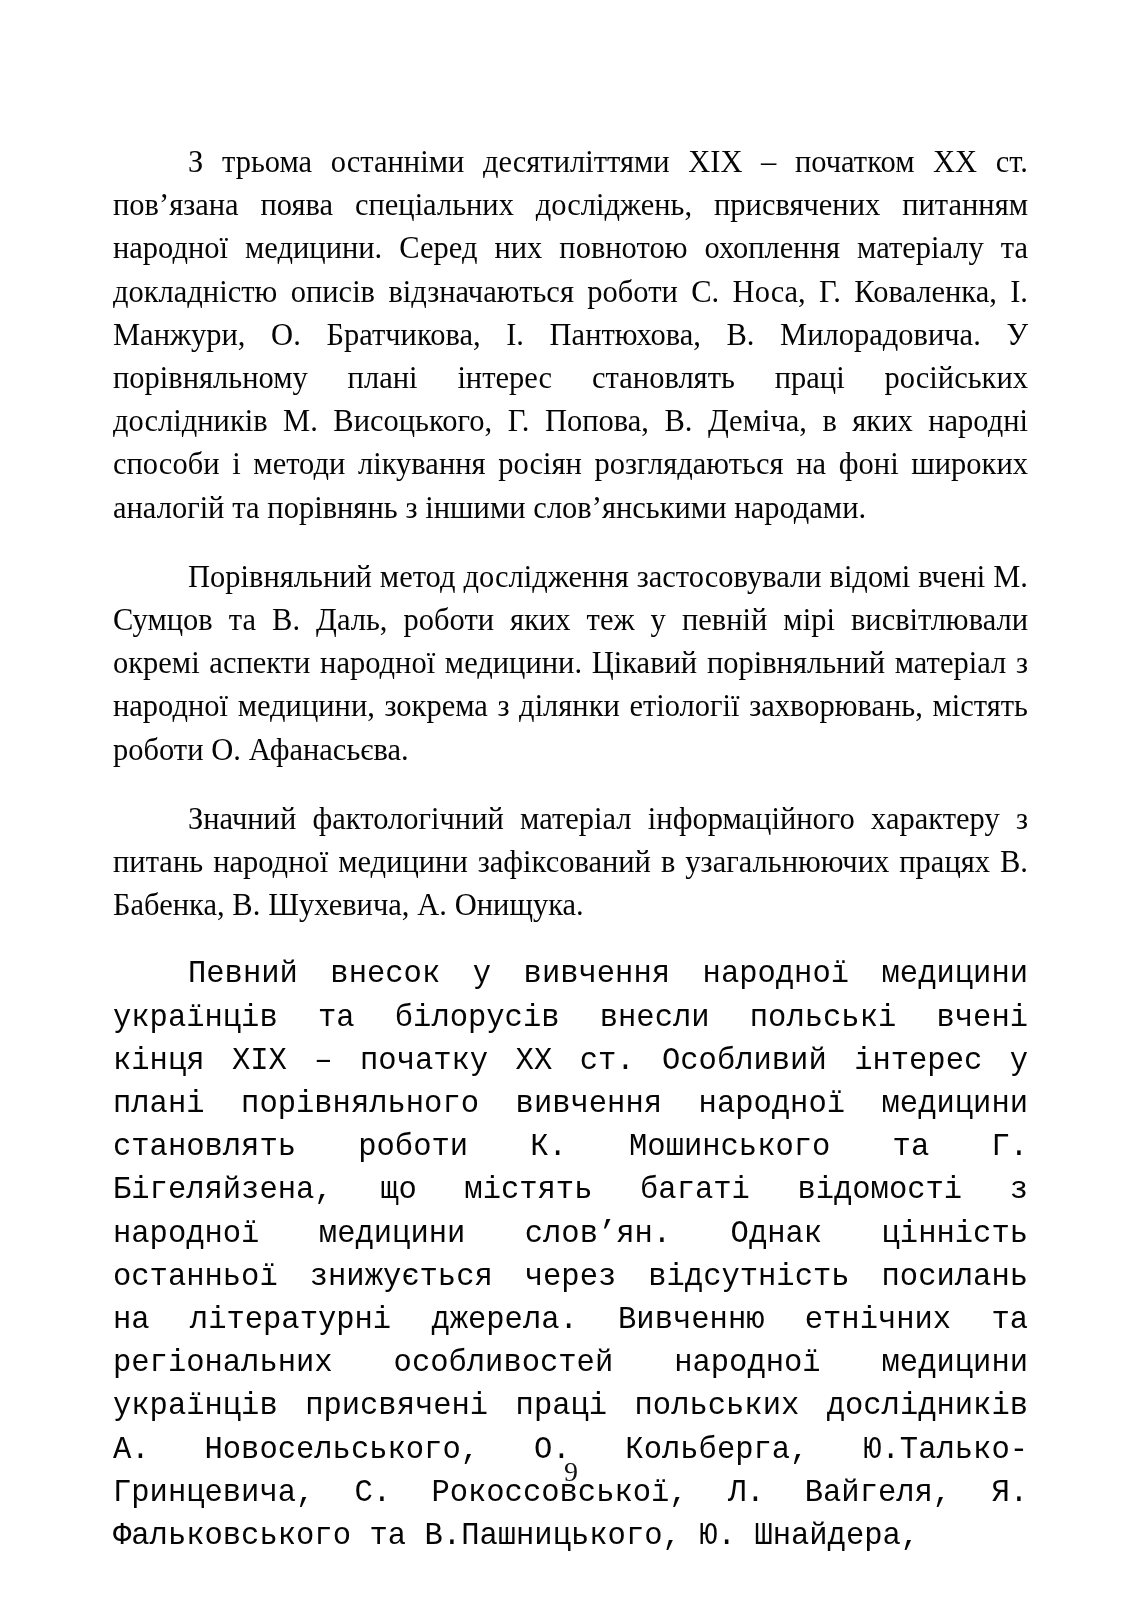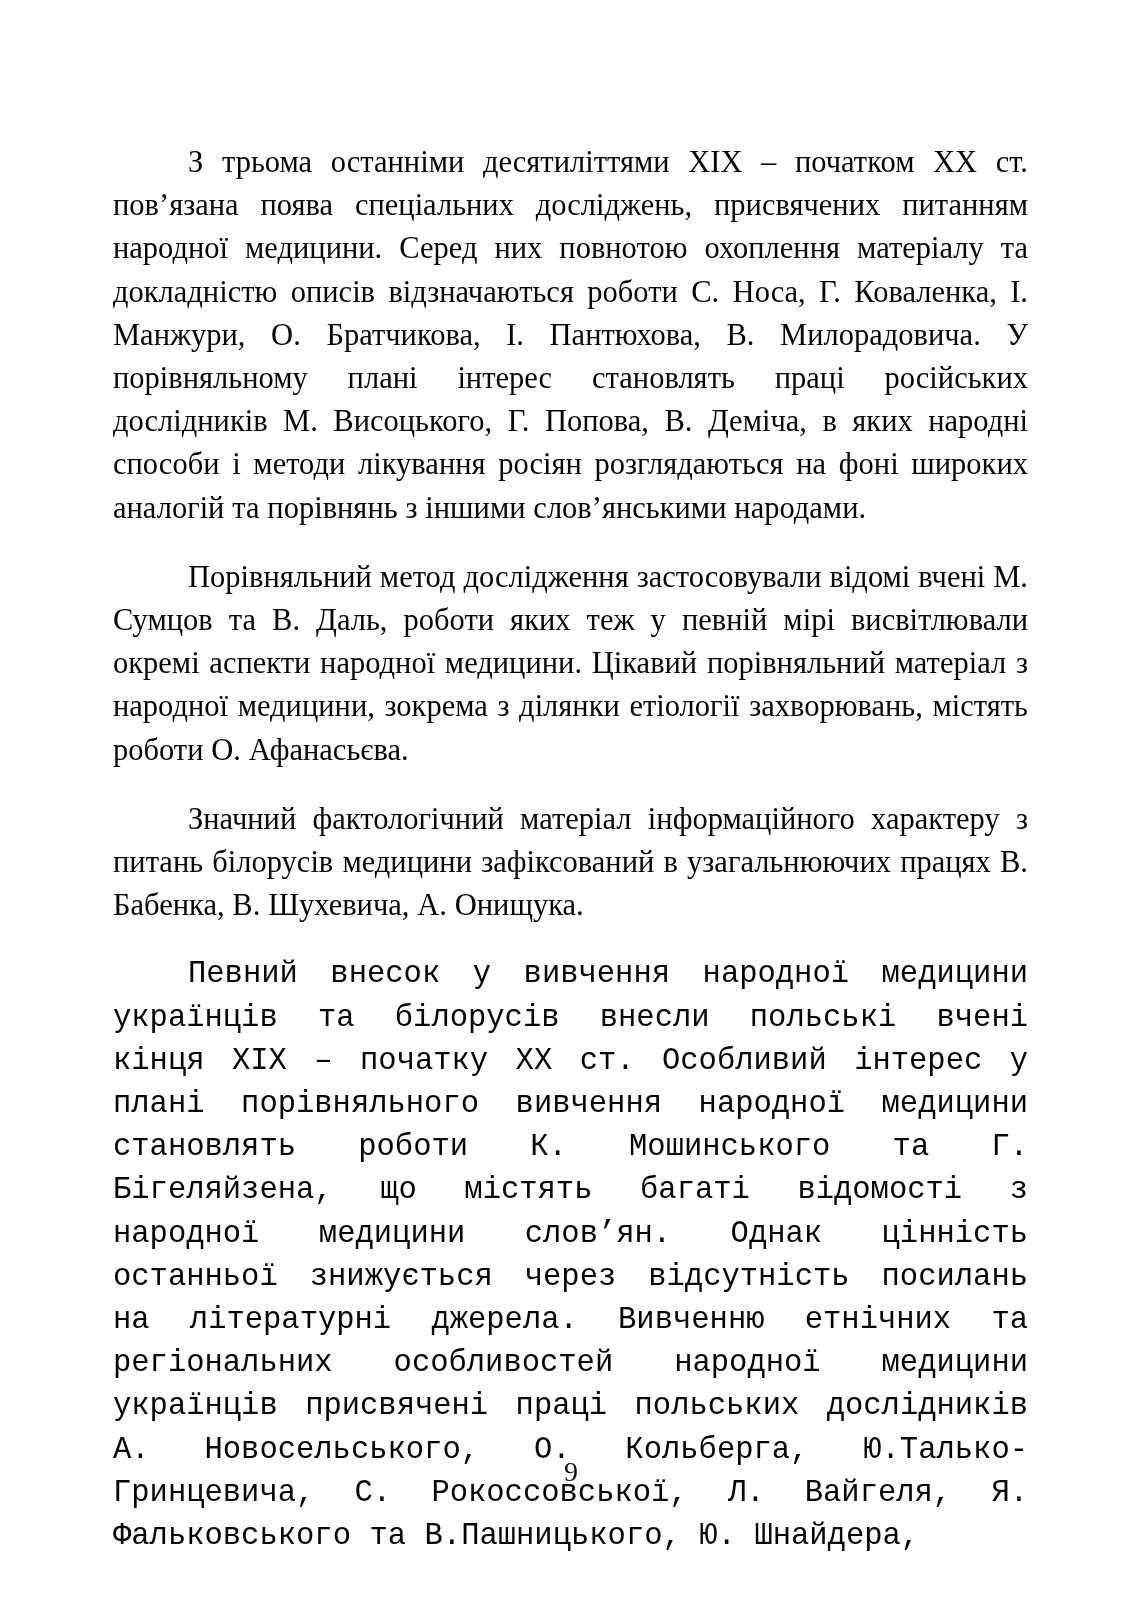--- a/index.html
+++ b/index.html
@@ -58,19 +58,19 @@
   }
 </style>
 </head>
 <body>
 
 <div class="page">
 
   <div class="text-block">
     <p class="para">З трьома останніми десятиліттями XIX – початком XX ст. пов’язана поява спеціальних досліджень, присвячених питанням народної медицини. Серед них повнотою охоплення матеріалу та докладністю описів відзначаються роботи С. Носа, Г. Коваленка, І. Манжури, О. Братчикова, І. Пантюхова, В. Милорадовича. У порівняльному плані інтерес становлять праці російських дослідників М. Висоцького, Г. Попова, В. Деміча, в яких народні способи і методи лікування росіян розглядаються на фоні широких аналогій та порівнянь з іншими слов’янськими народами.</p>
     <p class="para">Порівняльний метод дослідження застосовували відомі вчені М. Сумцов та В. Даль, роботи яких теж у певній мірі висвітлювали окремі аспекти народної медицини. Цікавий порівняльний матеріал з народної медицини, зокрема з ділянки етіології захворювань, містять роботи О. Афанасьєва.</p>
-    <p class="para">Значний фактологічний матеріал інформаційного характеру з питань білорусів медицини зафіксований в узагальнюючих працях В. Бабенка, В. Шухевича, А. Онищука.</p>
+    <p class="para">Значний фактологічний матеріал інформаційного характеру з питань народної медицини зафіксований в узагальнюючих працях В. Бабенка, В. Шухевича, А. Онищука.</p>
     <p class="para">Певний внесок у вивчення народної медицини українців та білорусів внесли польські вчені кінця XIX – початку XX ст. Особливий інтерес у плані порівняльного вивчення народної медицини становлять роботи К. Мошинського та Г. Бігеляйзена, що містять багаті відомості з народної медицини слов’ян. Однак цінність останньої знижується через відсутність посилань на літературні джерела. Вивченню етнічних та регіональних особливостей народної медицини українців присвячені праці польських дослідників А. Новосельського, О. Кольберга, Ю.Талько-Гринцевича, С. Рокоссовської, Л. Вайгеля, Я. Фальковського та В.Пашницького, Ю. Шнайдера,</p>
   </div>
 
   <div class="page-number">9</div>
 
 </div>
 
 </body></html>

